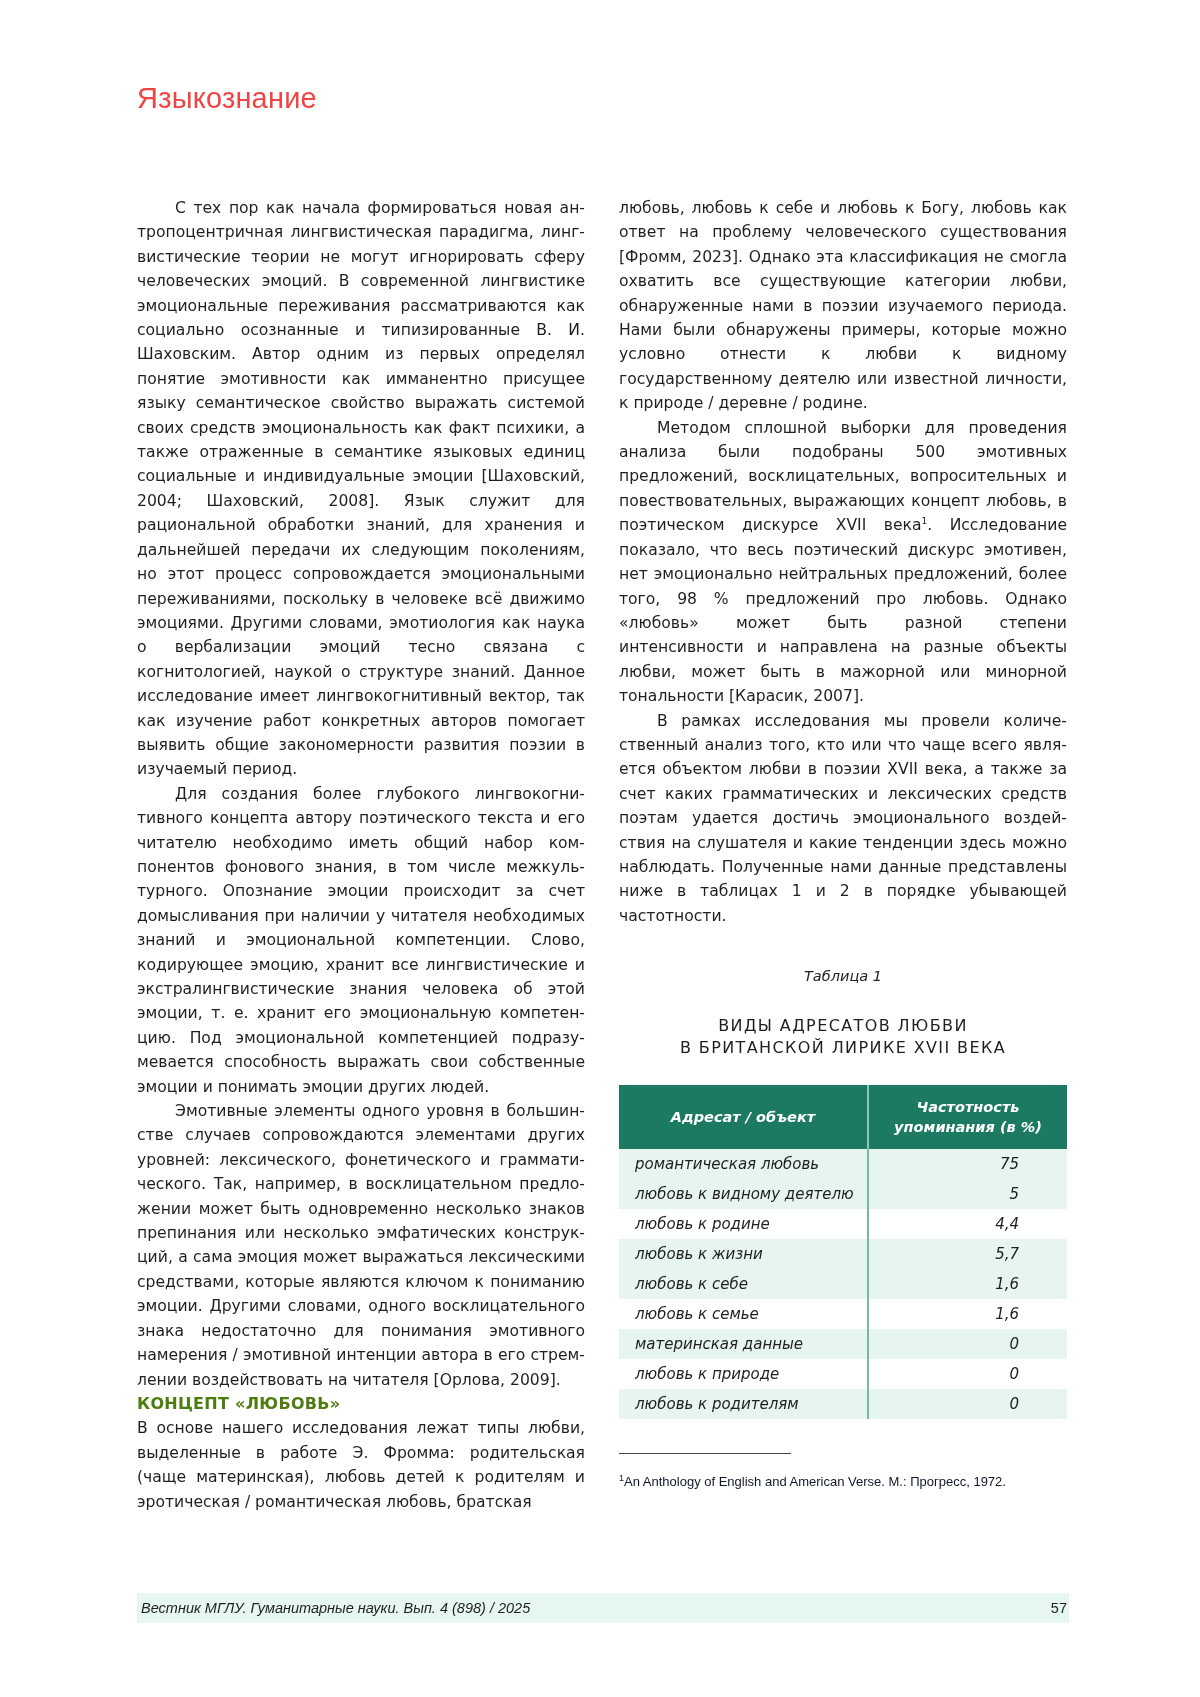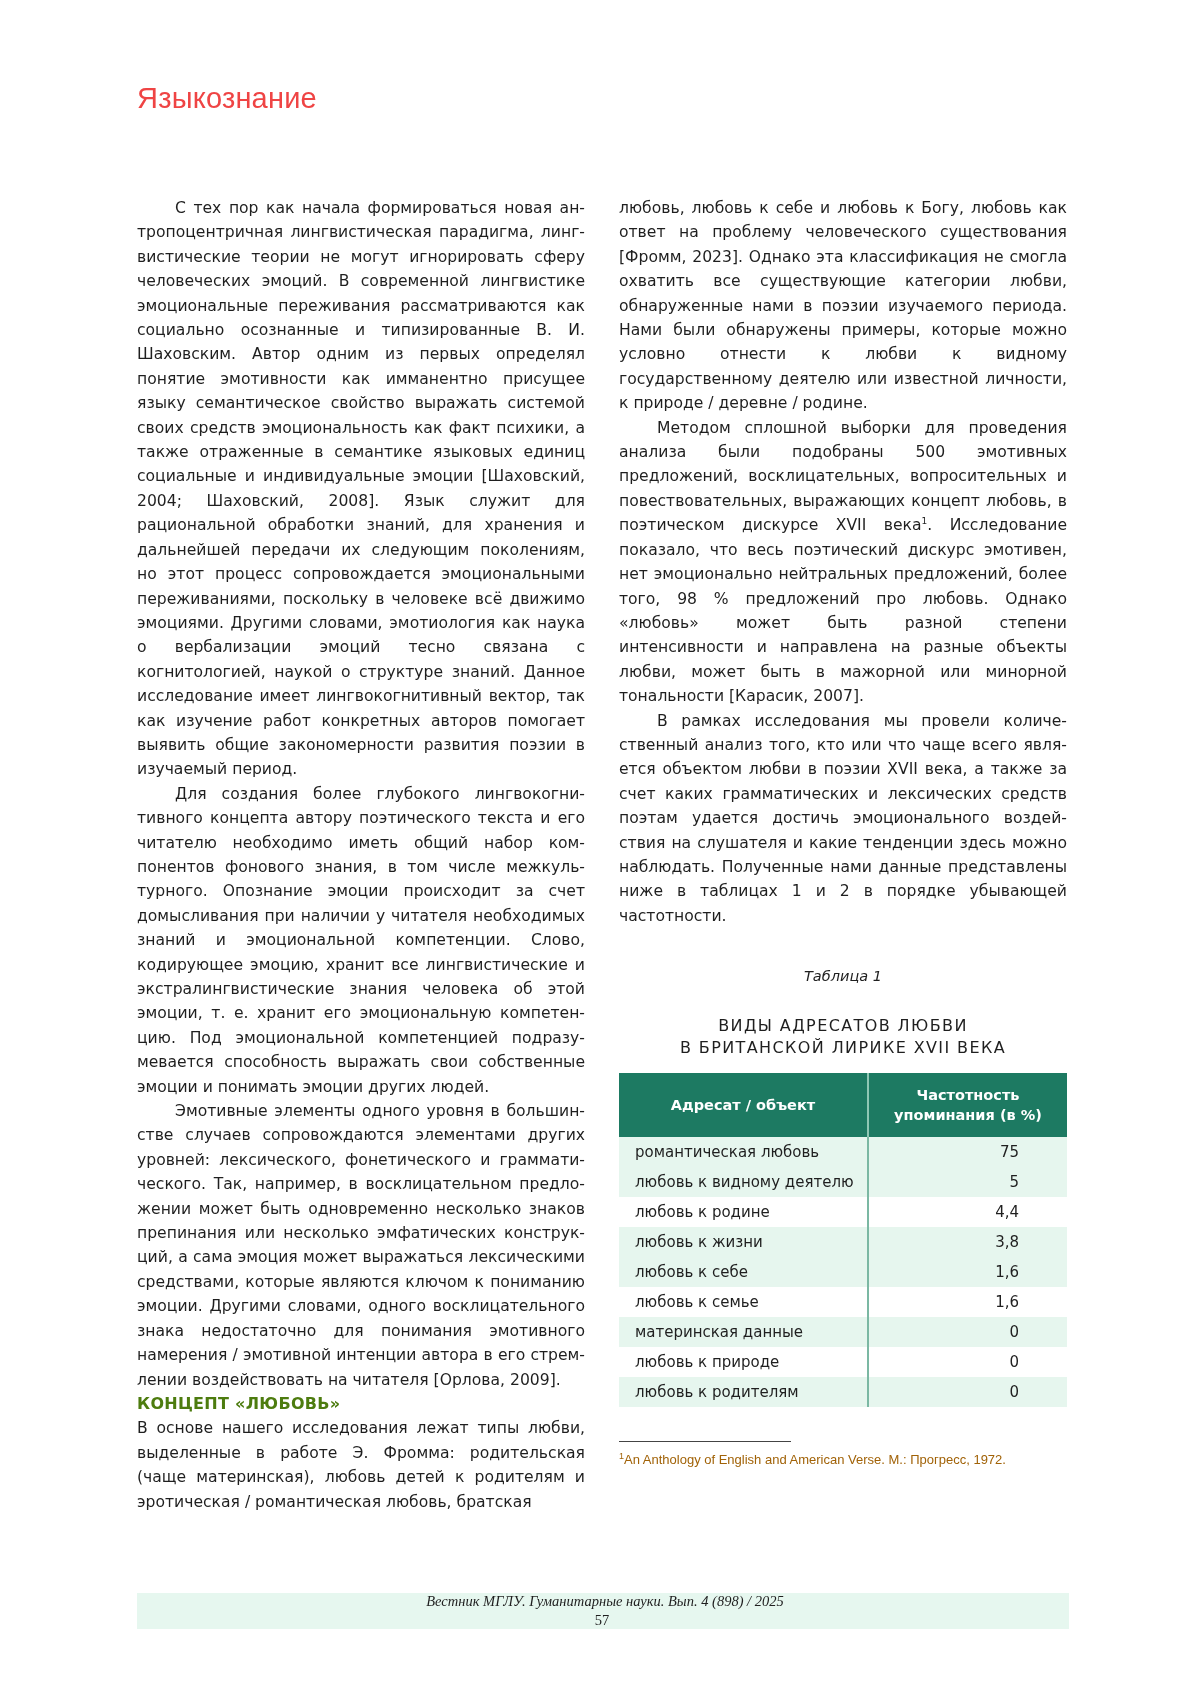--- a/index.html
+++ b/index.html
@@ -12,34 +12,34 @@
   .col.left { left: 137px; }
   .col.right { left: 619px; }
   .col p { margin: 0; text-indent: 38px; }
   .col p.noindent { text-indent: 0; }
   .heading2 { margin: 30px 0 26px 0; font-weight: bold; color: #4d7c0f; font-size: 16px;
               text-indent: 0 !important; letter-spacing: 0.3px; }
   sup { font-size: 9px; line-height: 0; vertical-align: super; }
   .table-label { text-align: center; font-style: italic; font-size: 14.5px; margin-top: 36px; }
   .table-title { text-align: center; font-size: 16px; letter-spacing: 1.4px; line-height: 22px;
                  margin-top: 26px; }
-  table.data { width: 448px; border-collapse: collapse; margin-top: 14px; font-size: 15px; }
+  table.data { width: 448px; border-collapse: collapse; margin-top: 26px; font-size: 15px; font-style: italic; }
   table.data th { background: #1d7a62; color: #ffffff; font-weight: bold; font-size: 14.5px;
                   line-height: 20px; padding: 12px 6px; text-align: center; }
   table.data th.c1 { width: 236px; border-right: 2px solid #8fc7b4; }
   table.data td { padding: 3px 0; height: 24px; line-height: 24px; }
   table.data td.c1 { padding-left: 16px; border-right: 2px solid #7bb8a3; }
   table.data td.c2 { text-align: right; padding-right: 48px; }
   table.data tr.odd td { background: #e6f6ee; }
   .footnote-rule { width: 172px; border-top: 1.5px solid #444; margin-top: 34px; }
-  .footnote { font-family: "Liberation Sans", sans-serif; font-size: 13px; margin-top: 6px; color: #a16207;
+  .footnote { font-family: "Liberation Sans", sans-serif; font-size: 13px; margin-top: 16px; color: #0f172a;
               text-indent: 0; text-align: left; }
-  .footer { position: absolute; left: 137px; top: 1593px; width: 932px; height: 36px;
-            background: #e6f7ef; font-family: Liberation Serif, serif; font-size: 14.5px;
-            font-style: italic; display: flex; justify-content: space-between; align-items: center; flex-direction: column; }
+  .footer { position: absolute; left: 137px; top: 1593px; width: 932px; height: 30px;
+            background: #e6f7ef; font-family: Liberation Sans, sans-serif; font-size: 14.5px;
+            font-style: italic; display: flex; justify-content: space-between; align-items: center; }
   .footer .pnum { font-style: normal; padding-right: 2px; }
   .footer .jname { padding-left: 4px; }
 </style>
 </head>
 <body>
 
 <div class="section-title">Языкознание</div>
 
 <div class="col left">
   <p>С тех пор как начала формироваться новая ан­тропоцентричная лингвистическая парадигма, линг­вистические теории не могут игнорировать сферу человеческих эмоций. В современной лингвисти­ке эмоциональные переживания рассматривают­ся как социально осознанные и типизированные В. И. Шаховским. Автор одним из первых определял понятие эмотивности как имманентно присущее языку семантическое свойство выражать системой своих средств эмоциональность как факт психики, а также отраженные в семантике языковых единиц социальные и индивидуальные эмоции [Шаховский, 2004; Шаховский, 2008]. Язык служит для рациональ­ной обработки знаний, для хранения и дальнейшей передачи их следующим поколениям, но этот про­цесс сопровождается эмоциональными пережива­ниями, поскольку в человеке всё движимо эмоциями. Другими словами, эмотиология как наука о вербали­зации эмоций тесно связана с когнитологией, нау­кой о структуре знаний. Данное исследование имеет лингвокогнитивный вектор, так как изучение работ конкретных авторов помогает выявить общие зако­номерности развития поэзии в изучаемый период.</p>
@@ -75,21 +75,21 @@
       <tr class="odd">
           <td class="c1">любовь к видному деятелю</td>
           <td class="c2">5</td>
         </tr>
       <tr>
           <td class="c1">любовь к родине</td>
           <td class="c2">4,4</td>
         </tr>
       <tr class="odd">
           <td class="c1">любовь к жизни</td>
-          <td class="c2">3,8</td>
+          <td class="c2">5,7</td>
         </tr>
       <tr class="odd">
           <td class="c1">любовь к себе</td>
           <td class="c2">1,6</td>
         </tr>
       <tr>
           <td class="c1">любовь к семье</td>
           <td class="c2">1,6</td>
         </tr>
       <tr class="odd">

